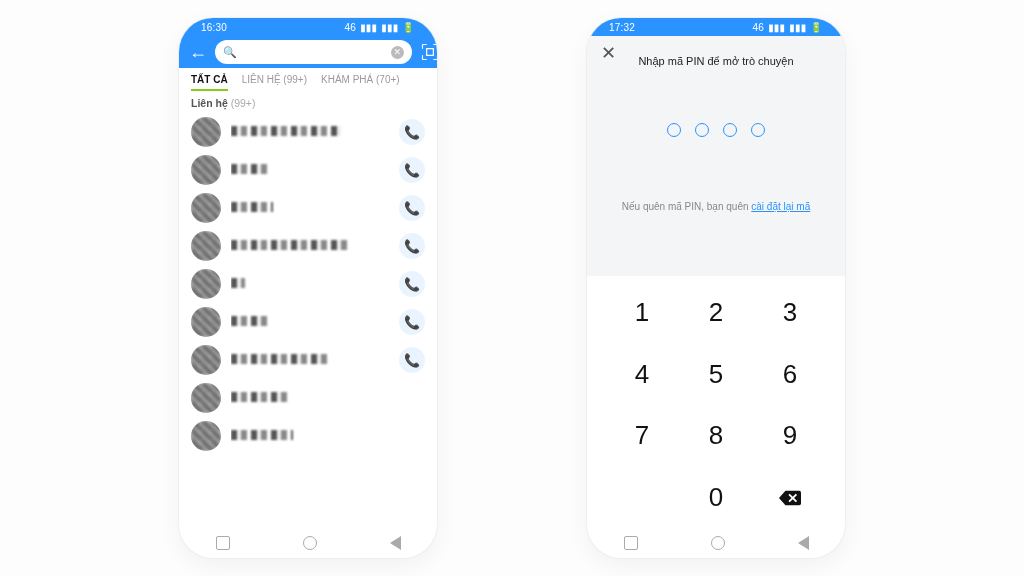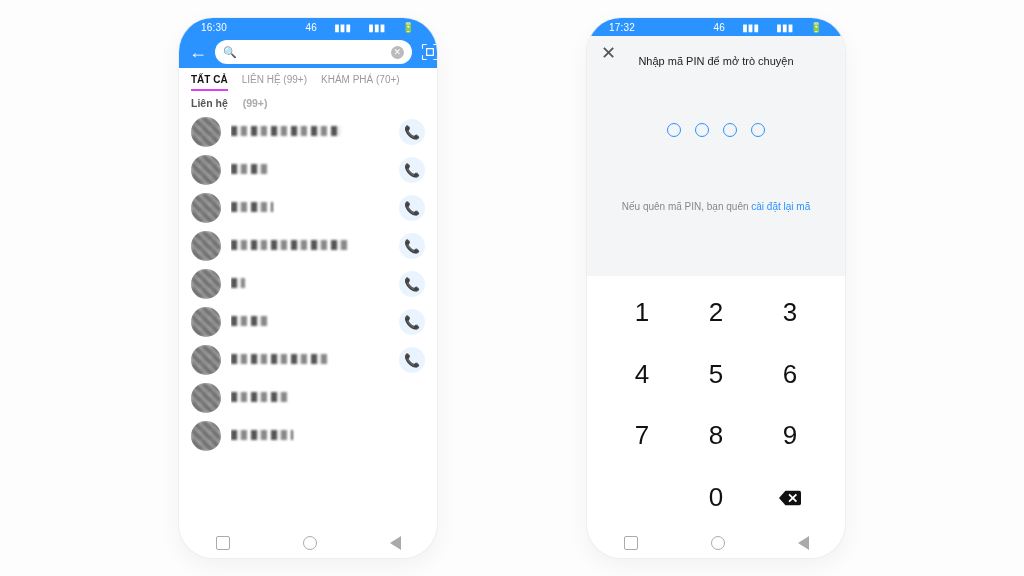--- a/index.html
+++ b/index.html
@@ -21,21 +21,21 @@
   }
   
   .phone::before, .phone::after {
     content:""; position:absolute; background:#e5e5e5; border-radius:2px;
   }
   .statusbar {
     background:#2a93ff; color:#fff; font-size:10px; height:18px;
     display:flex; align-items:center; padding:0 22px; justify-content:space-between;
     letter-spacing:.2px;
   }
-  .statusbar .right span{ margin-left:17px; }
+  .statusbar .right span{ margin-left:4px; }
   .navrow {
     display:flex; justify-content:space-around; align-items:center;
     height:30px; font-size:13px; color:#999;
   }
   .navbtn{ width:14px; height:14px; border:1.5px solid #aaa; }
   .navbtn.sq{ border-radius:2px; }
   .navbtn.ci{ border-radius:50%; }
   .navbtn.tr{
     border:none; width:0; height:0;
     border-top:7px solid transparent; border-bottom:7px solid transparent;
@@ -61,24 +61,24 @@
     font-size:9px; display:flex; align-items:center; justify-content:center;
   }
   .qr-icon{
     color:#fff; font-size:16px; padding:0 2px;
     display:flex; align-items:center; justify-content:center;
   }
   .qr-icon svg{ width:20px; height:20px; fill:none; stroke:#fff; stroke-width:1.4; }
 
   .tabs{ display:flex; gap:14px; padding:6px 12px 0; font-size:10px; color:#9a9a9a; }
   .tab{ padding-bottom:4px; }
-  .tab.sel{ color:#111; font-weight:600; border-bottom:2px solid #d946ef; }
+  .tab.sel{ color:#111; font-weight:600; border-bottom:2px solid #84cc16; }
 
   .listhdr{ font-size:10.5px; color:#555; padding:6px 12px 4px; font-weight:600; }
-  .listhdr .cnt{ color:#aaa; font-weight:700;margin-left:12px; }
+  .listhdr .cnt{ color:#aaa; font-weight:400; }
 
   .contacts{ flex:1; overflow:hidden; }
   .row{ display:flex; align-items:center; padding:4px 12px; }
   .av{
     width:30px; height:30px; border-radius:50%;
     background:#ccc; flex-shrink:0; margin-right:10px;
     filter: blur(0px); position:relative; overflow:hidden;
   }
   .av::before{
     content:""; position:absolute; inset:0;
@@ -109,21 +109,21 @@
   }
   .close-x{ position:absolute; left:14px; top:6px; font-size:18px; color:#555; }
   .pin-title{ font-size:11px; color:#222; margin-top:9px; }
   .pin-dots{ display:flex; gap:14px; margin-top:56px; }
   .pin-dot{
     width:14px; height:14px; border:1.6px solid #2a93ff; border-radius:50%;
   }
   .pin-hint{
     font-size:10px; color:#888; margin-top:64px;
   }
-  .pin-hint .lnk{ color:#2a93ff; }
+  .pin-hint .lnk{ color:#2a93ff; text-decoration:underline; }
 
   .keypad{
     flex:1; display:grid; grid-template-columns:repeat(3,1fr);
     grid-template-rows:repeat(4,1fr);
     padding:6px 18px 0; align-items:center; justify-items:center;
   }
   .key{ font-size:26px; color:#111; width:100%; text-align:center; padding:8px 0; }
   .key.backspace svg{ width:22px; height:16px; }
 
 </style>

